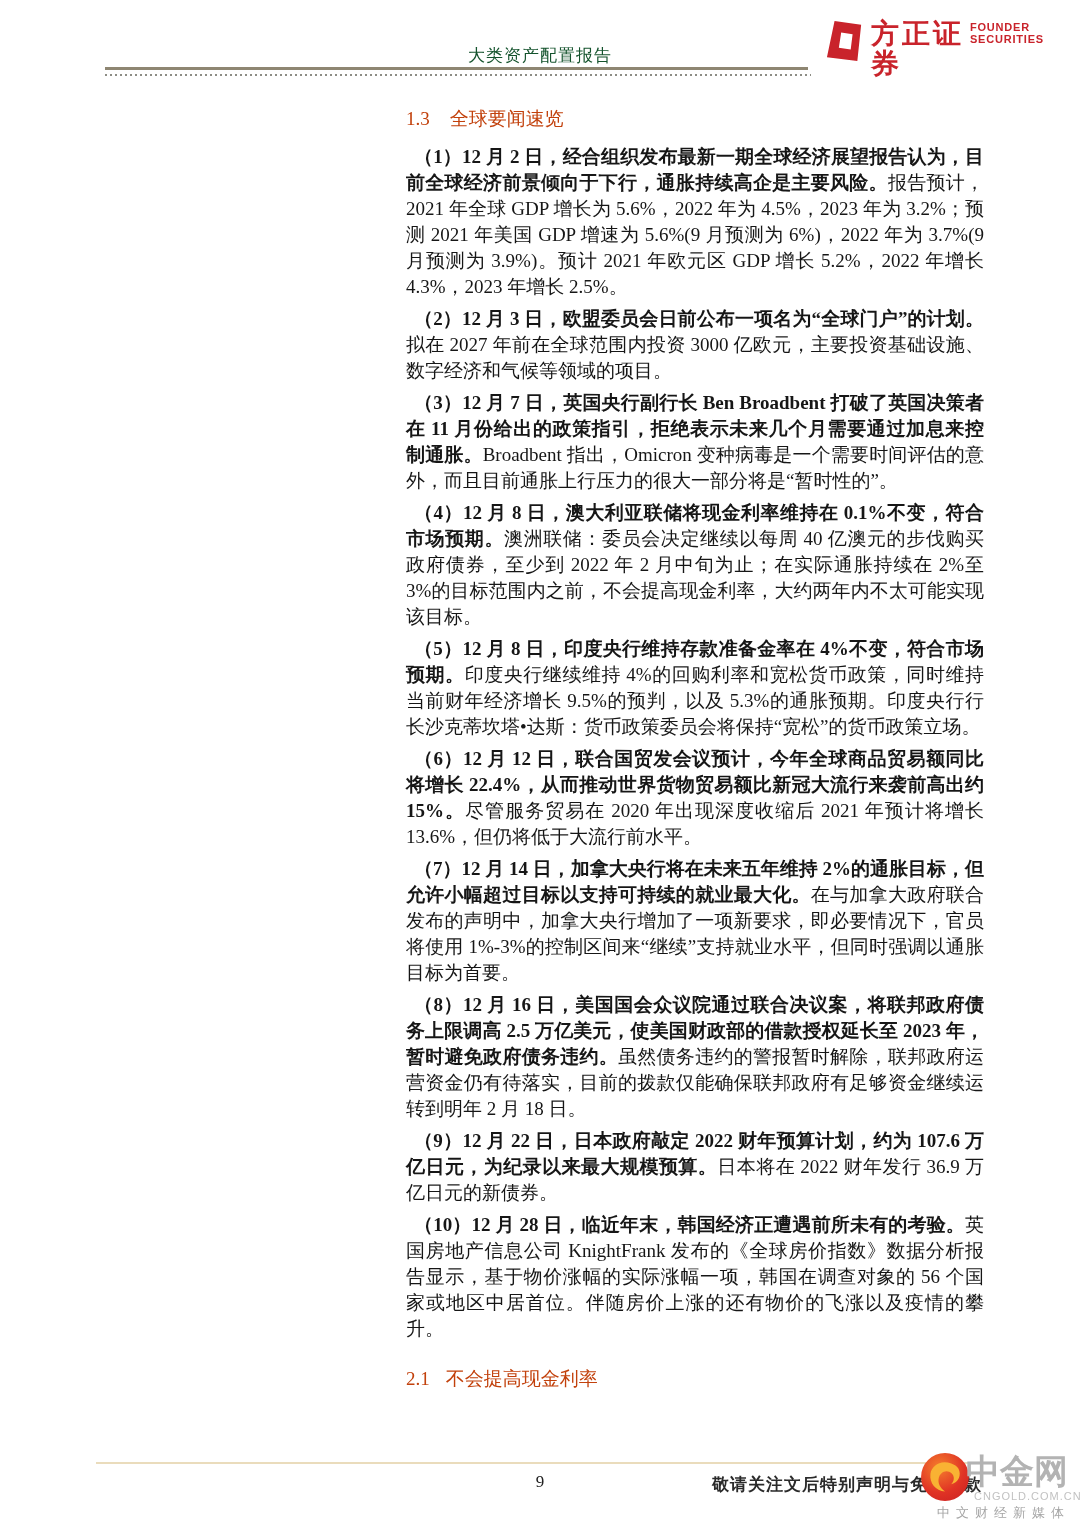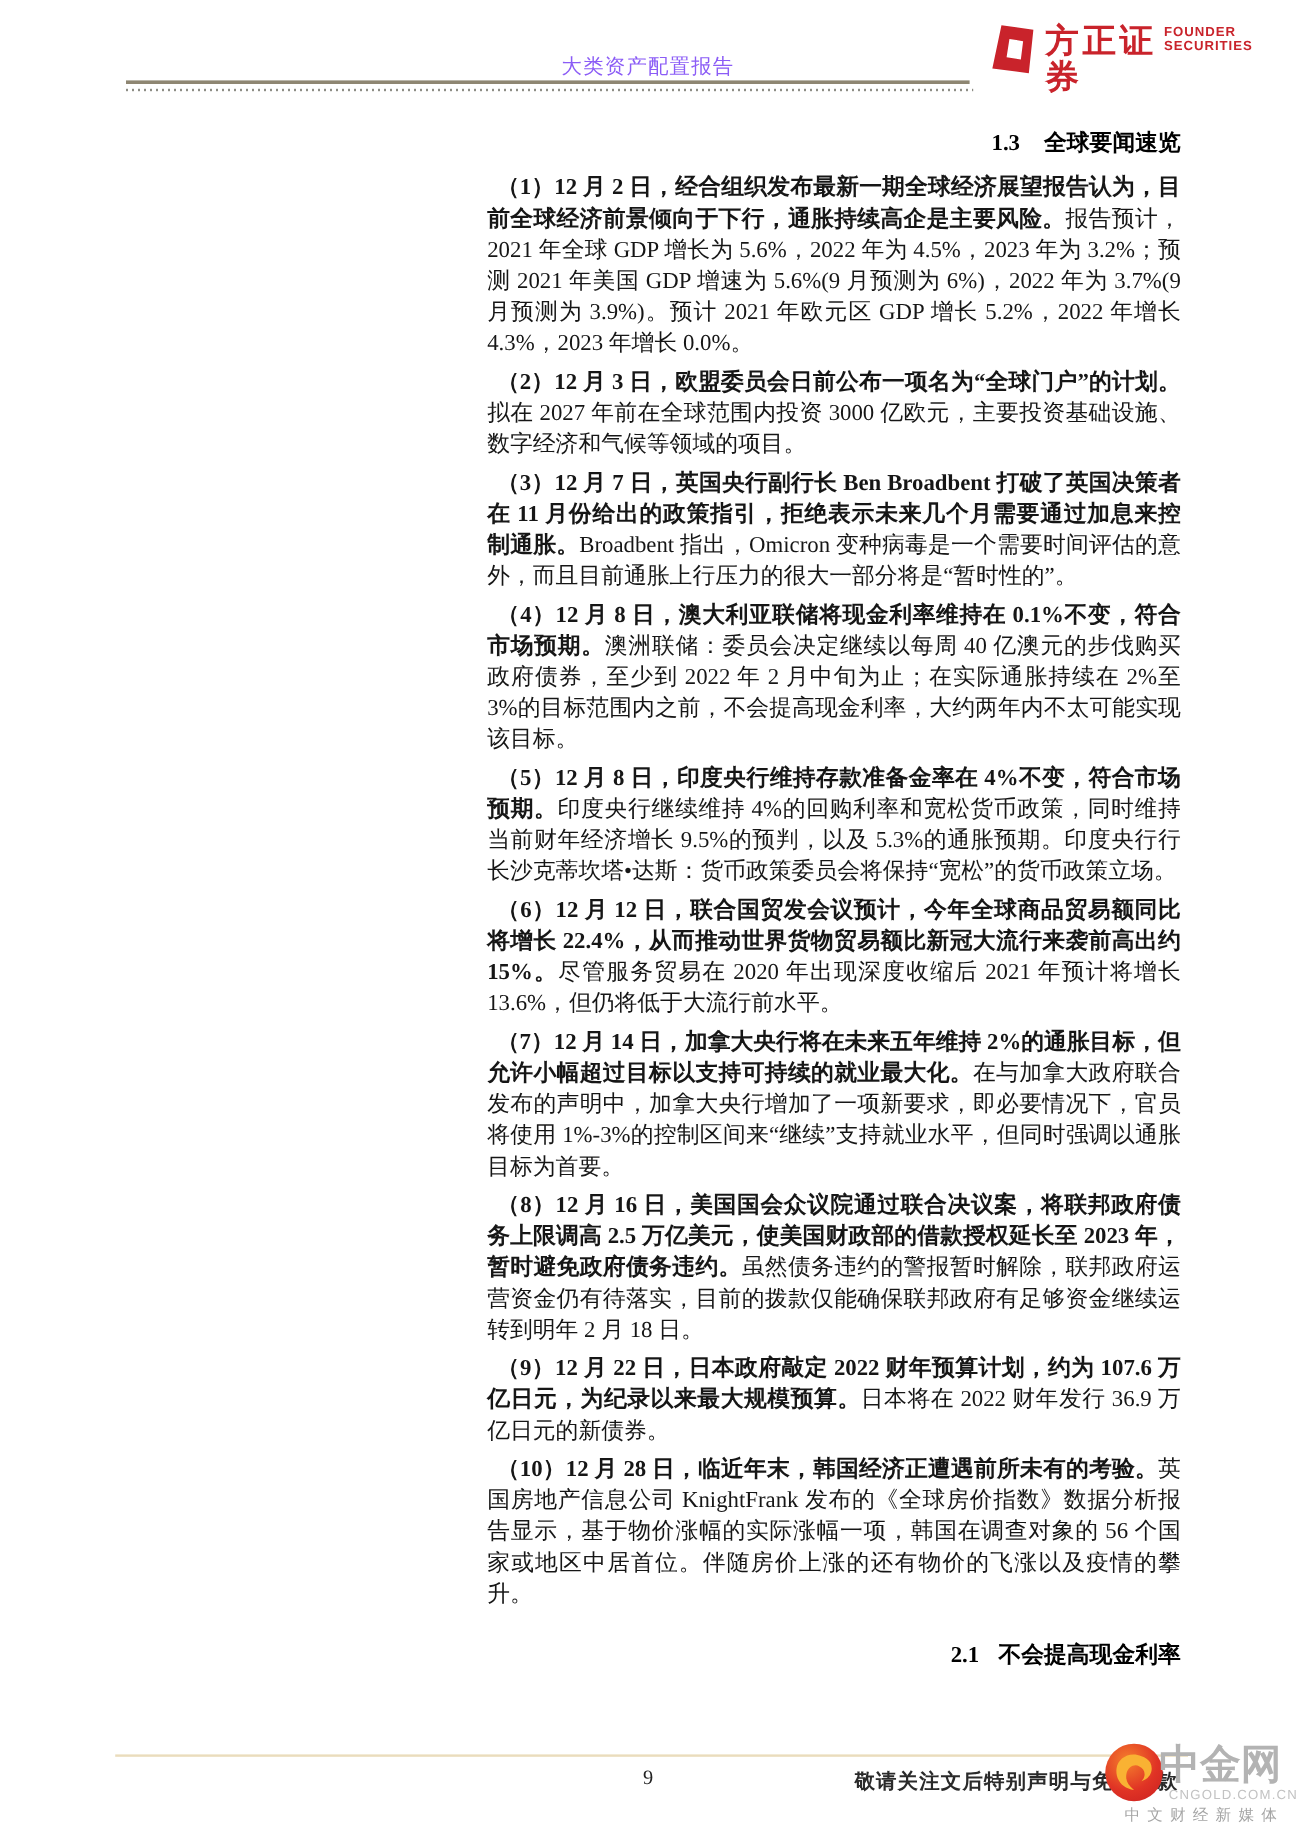--- a/index.html
+++ b/index.html
@@ -5,39 +5,39 @@
   html,body { margin:0; padding:0; background:#ffffff; }
   .page {
     position:relative; width:1080px; height:1527px; background:#ffffff;
     font-family:"Liberation Serif","DejaVu Serif",serif; overflow:hidden;
     margin:0 auto;
   }
 
   
   .header-title {
     position:absolute; top:44px; left:0; width:1080px; text-align:center;
-    font-size:17px; color:#8b5cf6; letter-spacing:1px;
+    font-size:17px; color:#14532d; letter-spacing:1px;
   }
   .header-rule {
     position:absolute; top:67px; left:105px; width:703px; height:3px;
     background:#8e8672;
   }
   .header-dotted {
     position:absolute; top:74px; left:105px; width:706px; height:2px;
     background:repeating-linear-gradient(90deg,#8d8d85 0 2px,transparent 2px 5px);
   }
   .brand { position:absolute; top:19px; left:826px; display:flex; align-items:flex-start; }
   .brand-icon { width:38px; height:44px; margin-right:7px; }
   .brand-text { display:flex; font-family:"Liberation Sans","DejaVu Sans",sans-serif; }
   .brand-cn { font-size:28px; font-weight:bold; color:#c9232b; letter-spacing:3px; line-height:30px; }
   .brand-en { font-size:11px; font-weight:bold; color:#c9232b; letter-spacing:0.8px; margin-top:2px; }
 
   
   .body-col { position:absolute; left:406px; top:106px; width:578px; color:#141414; }
-  .sec-h { margin:0 0 12px 0; font-size:19px; font-weight:bold; color:#000000;text-align:right; }
+  .sec-h { margin:0 0 12px 0; font-size:19px; font-weight:normal; color:#c2410c; }
   .sec-h .num { margin-right:20px; }
   .para {
     margin:6px 0; font-size:19px; line-height:26px; text-align:justify;
     text-indent:8px; color:#161616;
   }
   .para b { font-weight:bold; }
   .sec-h.level1 { font-size:21px; margin:22px 0 0 0; }
   .sec-h.level1 .num { margin-right:20px; }
   .sec-h.sub2 { font-size:19px; margin:24px 0 0 0; }
   .sec-h.sub2 .num { margin-right:16px; }
@@ -96,21 +96,21 @@
       <span class="brand-en">FOUNDER SECURITIES</span>
     </span>
   </div>
 
   <div class="body-col">
 
     <h2 class="sec-h">
       <span class="num">1.3</span><span>全球要闻速览</span>
     </h2>
 
-    <p class="para"><b>（1）12 月 2 日，经合组织发布最新一期全球经济展望报告认为，目前全球经济前景倾向于下行，通胀持续高企是主要风险。</b><span>报告预计，2021 年全球 GDP 增长为 5.6%，2022 年为 4.5%，2023 年为 3.2%；预测 2021 年美国 GDP 增速为 5.6%(9 月预测为 6%)，2022 年为 3.7%(9 月预测为 3.9%)。预计 2021 年欧元区 GDP 增长 5.2%，2022 年增长 4.3%，2023 年增长 0.0%。</span></p>
+    <p class="para"><b>（1）12 月 2 日，经合组织发布最新一期全球经济展望报告认为，目前全球经济前景倾向于下行，通胀持续高企是主要风险。</b><span>报告预计，2021 年全球 GDP 增长为 5.6%，2022 年为 4.5%，2023 年为 3.2%；预测 2021 年美国 GDP 增速为 5.6%(9 月预测为 6%)，2022 年为 3.7%(9 月预测为 3.9%)。预计 2021 年欧元区 GDP 增长 5.2%，2022 年增长 4.3%，2023 年增长 2.5%。</span></p>
     <p class="para"><b>（2）12 月 3 日，欧盟委员会日前公布一项名为“全球门户”的计划。</b><span>拟在 2027 年前在全球范围内投资 3000 亿欧元，主要投资基础设施、数字经济和气候等领域的项目。</span></p>
     <p class="para"><b>（3）12 月 7 日，英国央行副行长 Ben Broadbent 打破了英国决策者在 11 月份给出的政策指引，拒绝表示未来几个月需要通过加息来控制通胀。</b><span>Broadbent 指出，Omicron 变种病毒是一个需要时间评估的意外，而且目前通胀上行压力的很大一部分将是“暂时性的”。</span></p>
     <p class="para"><b>（4）12 月 8 日，澳大利亚联储将现金利率维持在 0.1%不变，符合市场预期。</b><span>澳洲联储：委员会决定继续以每周 40 亿澳元的步伐购买政府债券，至少到 2022 年 2 月中旬为止；在实际通胀持续在 2%至 3%的目标范围内之前，不会提高现金利率，大约两年内不太可能实现该目标。</span></p>
     <p class="para"><b>（5）12 月 8 日，印度央行维持存款准备金率在 4%不变，符合市场预期。</b><span>印度央行继续维持 4%的回购利率和宽松货币政策，同时维持当前财年经济增长 9.5%的预判，以及 5.3%的通胀预期。印度央行行长沙克蒂坎塔•达斯：货币政策委员会将保持“宽松”的货币政策立场。</span></p>
     <p class="para"><b>（6）12 月 12 日，联合国贸发会议预计，今年全球商品贸易额同比将增长 22.4%，从而推动世界货物贸易额比新冠大流行来袭前高出约 15%。</b><span>尽管服务贸易在 2020 年出现深度收缩后 2021 年预计将增长 13.6%，但仍将低于大流行前水平。</span></p>
     <p class="para"><b>（7）12 月 14 日，加拿大央行将在未来五年维持 2%的通胀目标，但允许小幅超过目标以支持可持续的就业最大化。</b><span>在与加拿大政府联合发布的声明中，加拿大央行增加了一项新要求，即必要情况下，官员将使用 1%-3%的控制区间来“继续”支持就业水平，但同时强调以通胀目标为首要。</span></p>
     <p class="para"><b>（8）12 月 16 日，美国国会众议院通过联合决议案，将联邦政府债务上限调高 2.5 万亿美元，使美国财政部的借款授权延长至 2023 年，暂时避免政府债务违约。</b><span>虽然债务违约的警报暂时解除，联邦政府运营资金仍有待落实，目前的拨款仅能确保联邦政府有足够资金继续运转到明年 2 月 18 日。</span></p>
     <p class="para"><b>（9）12 月 22 日，日本政府敲定 2022 财年预算计划，约为 107.6 万亿日元，为纪录以来最大规模预算。</b><span>日本将在 2022 财年发行 36.9 万亿日元的新债券。</span></p>
     <p class="para"><b>（10）12 月 28 日，临近年末，韩国经济正遭遇前所未有的考验。</b><span>英国房地产信息公司 KnightFrank 发布的《全球房价指数》数据分析报告显示，基于物价涨幅的实际涨幅一项，韩国在调查对象的 56 个国家或地区中居首位。伴随房价上涨的还有物价的飞涨以及疫情的攀升。</span></p>
 

